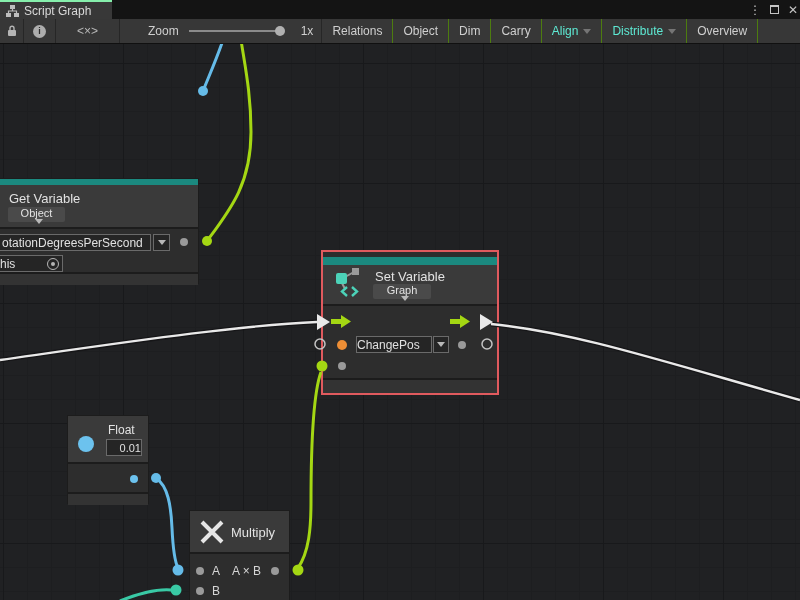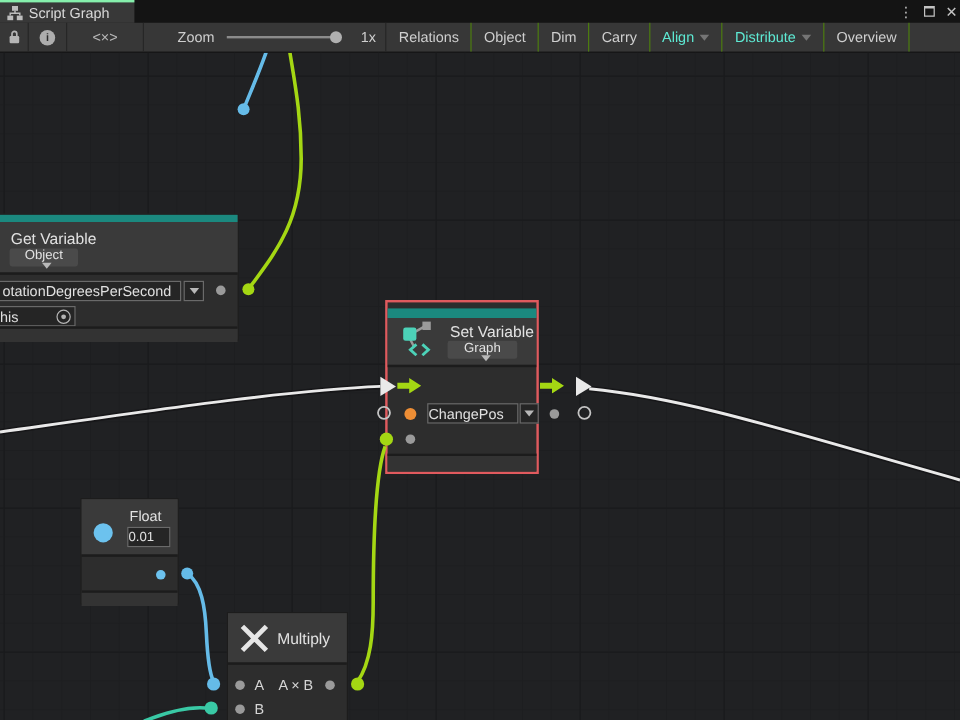--- a/index.html
+++ b/index.html
@@ -142,21 +142,21 @@
         <span class="caret" style="margin:0"></span>
       </div>
       <span class="port p-gray" style="left:229px; top:59px"></span>
       <div class="field" style="left:-2px; top:76px; width:114px; height:17px; padding-left:50px; justify-content:space-between">
         <span>his</span>
         <span class="picker" style="margin-right:3px"></span>
       </div>
       <div class="nf" style="top:93px; height:13px"></div>
     </div>
 
-    <div class="node" style="left:321px; top:206px; width:128px; height:145px; border:2px solid #e05a5e; background:#2d2d2d">
+    <div class="node" style="left:321px; top:206px; width:178px; height:145px; border:2px solid #e05a5e; background:#2d2d2d">
       <div class="teal-strip" style="top:5px; height:8px"></div>
       <div class="nh" style="top:13px; height:39px"></div>
       <svg class="overlay" style="left:12px; top:15px" width="28" height="30" viewBox="0 0 28 30">
         <path d="M10 10 L19 5 M7 16 L10 22" stroke="#9a9a9a" stroke-width="2" fill="none"></path>
         <rect x="17" y="1" width="7" height="7" fill="#9a9a9a"></rect>
         <rect x="1" y="6" width="11" height="11" rx="2" fill="#4cd2b8"></rect>
         <path d="M12 20 L7 24.5 L12 29 M17 20 L22 24.5 L17 29" stroke="#4cd2b8" stroke-width="2.4" fill="none"></path>
       </svg>
       <span class="ntitle" style="left:52px; top:17px">Set Variable</span>
       <div class="dd" style="left:50px; top:32px; width:58px; height:15px">
@@ -179,21 +179,21 @@
       </div>
       <span class="port p-gray" style="left:135px; top:89px"></span>
       <span class="port p-gray" style="left:15px; top:110px"></span>
       <div class="nf" style="top:126px; height:15px"></div>
     </div>
 
     <div class="node" style="left:67px; top:371px; width:82px; height:89px">
       <div class="nh" style="top:0; height:46px"></div>
       <span style="position:absolute; left:10px; top:20px; width:16px; height:16px; border-radius:50%; background:#6cc2ee"></span>
       <span class="ntitle" style="left:40px; top:7px; font-size:12px">Float</span>
-      <div class="field" style="left:38px; top:23px; width:36px; height:17px; justify-content:flex-start; font-size:11px">
+      <div class="field" style="left:38px; top:23px; width:36px; height:17px; justify-content:flex-end; font-size:11px">
         <span>0.01</span>
       </div>
       <div class="ndiv" style="top:46px"></div>
       <span class="port p-blue" style="left:62px; top:59px"></span>
       <div class="nf" style="top:76px; height:13px"></div>
     </div>
 
     <div class="node" style="left:189px; top:466px; width:101px; height:100px">
       <div class="nh" style="top:0; height:41px"></div>
       <svg class="overlay" style="left:9px; top:8px" width="26" height="26" viewBox="0 0 26 26">

